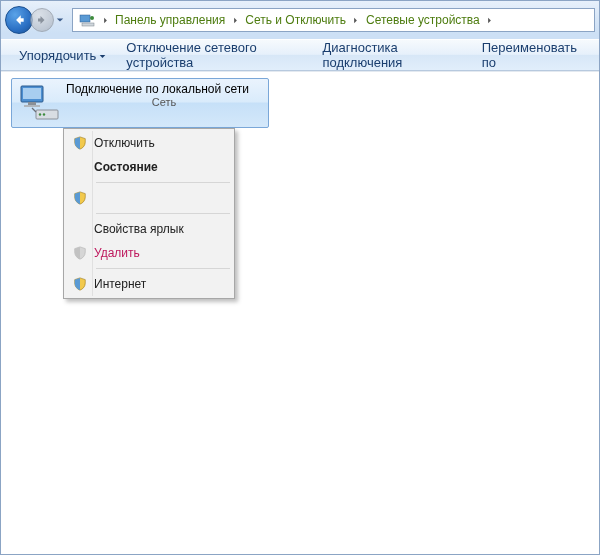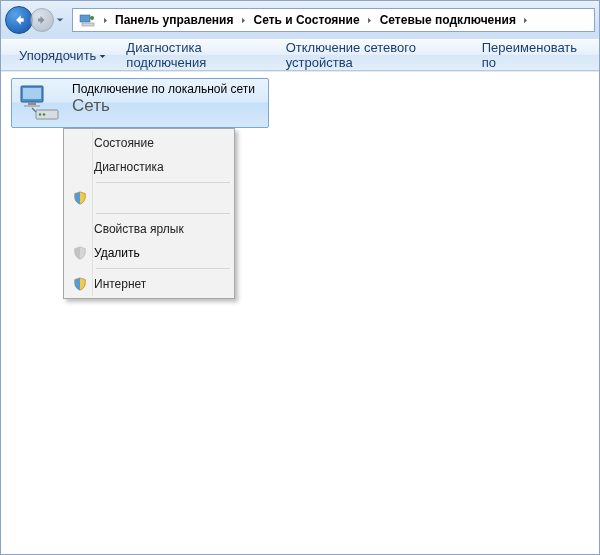--- a/index.html
+++ b/index.html
@@ -9,41 +9,41 @@
     .nav-buttons { display: flex; align-items: center; margin-right: 6px; }
     .nav-back { width: 28px; height: 28px; border-radius: 50%; background: radial-gradient(circle at 35% 30%, #5aa3e8 0%, #2b70c4 60%, #1a4f8f 100%); display: flex; align-items: center; justify-content: center; border: 1px solid #1a4f8f; cursor: pointer; }
     .nav-back svg { width: 14px; height: 14px; fill: #fff; }
     .nav-fwd { width: 24px; height: 24px; border-radius: 50%; background: radial-gradient(circle at 35% 30%, #dcdfe3 0%, #b8bec7 70%, #9aa0a8 100%); display: flex; align-items: center; justify-content: center; border: 1px solid #8e949c; margin-left: -3px; cursor: default; opacity: 0.7; }
     .nav-fwd svg { width: 12px; height: 12px; fill: #6a6f77; }
     .nav-drop { width: 12px; height: 24px; display: flex; align-items: center; justify-content: center; cursor: pointer; }
     .nav-drop svg { width: 8px; height: 8px; fill: #3a5b8a; }
     
     .breadcrumb-box { flex: 1; height: 24px; background: #fff; border: 1px solid #8ba4c4; display: flex; align-items: center; padding: 0 2px; overflow: hidden; white-space: nowrap; }
     .bc-icon { width: 16px; height: 16px; margin: 0 4px; display: inline-flex; align-items: center; justify-content: center; }
-    .bc-seg { font-size: 12px; color: #000000; padding: 0 4px; cursor: pointer; display: inline-block; font-weight: bold; }
+    .bc-seg { font-size: 12px; color: #4d7c0f; padding: 0 4px; cursor: pointer; display: inline-block; }
     .bc-sep { width: 12px; display: inline-flex; align-items: center; justify-content: center; }
     .bc-sep svg { width: 7px; height: 7px; fill: #555; }
     
     .toolbar { height: 32px; background: linear-gradient(to bottom, #f6fafd 0%, #e6f0fb 48%, #d7e7f7 50%, #e1eefb 100%); border-top: 1px solid #fff; border-bottom: 1px solid #b7c9de; display: flex; align-items: center; padding: 0 8px; }
     .tb-item { font-size: 13px; color: #1a3e6e; padding: 0 10px; cursor: pointer; display: flex; align-items: center; height: 100%; }
     .tb-drop { margin-left: 3px; }
     .tb-drop svg { width: 7px; height: 7px; fill: #1a3e6e; }
     
     .content { position: relative; height: calc(100% - 70px); background: #fff; border-top: 1px solid #e3e9f0; }
     
-    .conn-item { position: absolute; left: 10px; top: 6px; width: 258px; height: 50px; border: 1px solid #7aa7d8; background: linear-gradient(to bottom, #eaf3fd 0%, #d9ebfb 48%, #c6e0f8 50%, #d4e8fa 100%); border-radius: 2px; display: flex; padding: 3px 6px; cursor: pointer; gap: 6px; }
+    .conn-item { position: absolute; left: 10px; top: 6px; width: 258px; height: 50px; border: 1px solid #7aa7d8; background: linear-gradient(to bottom, #eaf3fd 0%, #d9ebfb 48%, #c6e0f8 50%, #d4e8fa 100%); border-radius: 2px; display: flex; padding: 3px 6px; cursor: pointer; }
     .conn-icon { width: 42px; height: 42px; margin-right: 6px; position: relative; }
     .conn-text { flex: 1; font-size: 12px; overflow: hidden; }
     .conn-title { color: #000; white-space: nowrap; }
-    .conn-sub { color: #555; font-size: 17px; }
+    .conn-sub { color: #555; font-size: 11px; text-align: center; }
     
     .ctx-menu { position: absolute; left: 62px; top: 56px; width: 172px; background: #f2f2f2; border: 1px solid #a7a7a7; box-shadow: 3px 3px 4px rgba(0,0,0,0.25); padding: 2px; }
     .ctx-row { height: 24px; display: flex; align-items: center; font-size: 12px; color: #222; cursor: pointer; padding-right: 8px; }
-    .ctx-row.disabled { color: #000000; cursor: default; }
-    .ctx-row.bold { font-weight: normal; }
+    .ctx-row.disabled { color: #be185d; cursor: default; }
+    .ctx-row.bold { font-weight: bold; }
     .ctx-icon-col { width: 28px; display: flex; align-items: center; justify-content: center; }
     .ctx-sep { height: 1px; background: #d6d6d6; margin: 3px 2px 3px 30px; }
     .ctx-gutter { position: absolute; left: 28px; top: 2px; bottom: 2px; width: 1px; background: #e0e0e0; }
     
     .shield { width: 14px; height: 14px; }
   </style>
 </head>
 <body>
 
 <div class="nav-bar">
@@ -76,47 +76,47 @@
         <svg viewBox="0 0 10 10">
           <path d="M3 1l4 4-4 4z"></path>
         </svg>
       </span>
     <span class="bc-seg">Панель управления</span>
     <span class="bc-sep">
         <svg viewBox="0 0 10 10">
           <path d="M3 1l4 4-4 4z"></path>
         </svg>
       </span>
-    <span class="bc-seg">Сеть и Состояние</span>
+    <span class="bc-seg">Сеть и Отключить</span>
     <span class="bc-sep">
         <svg viewBox="0 0 10 10">
           <path d="M3 1l4 4-4 4z"></path>
         </svg>
       </span>
-    <span class="bc-seg">Сетевые подключения</span>
+    <span class="bc-seg">Сетевые устройства</span>
     <span class="bc-sep">
         <svg viewBox="0 0 10 10">
           <path d="M3 1l4 4-4 4z"></path>
         </svg>
       </span>
   </div>
 </div>
 
 <div class="toolbar">
   <div class="tb-item">
     <span>Упорядочить</span>
     <span class="tb-drop"><svg viewBox="0 0 10 10">
           <path d="M1 3l4 4 4-4z"></path>
         </svg></span>
   </div>
   <div class="tb-item">
-    <span>Диагностика подключения</span>
+    <span>Отключение сетевого устройства</span>
   </div>
   <div class="tb-item">
-    <span>Отключение сетевого устройства</span>
+    <span>Диагностика подключения</span>
   </div>
   <div class="tb-item">
     <span>Переименовать по</span>
   </div>
 </div>
 
 <div class="content">
   <div class="conn-item">
     <div class="conn-icon">
       <svg viewBox="0 0 42 42" width="42" height="42">
@@ -131,27 +131,32 @@
       </svg>
     </div>
     <div class="conn-text">
       <div class="conn-title">Подключение по локальной сети</div>
       <div class="conn-sub">Сеть</div>
     </div>
   </div>
 
   <div class="ctx-menu">
     <div class="ctx-gutter"></div>
+    <div class="ctx-row">
+      <span class="ctx-icon-col">
+        <svg class="shield" viewBox="0 0 16 16">
+            <path d="M8 1l6 2v4c0 4-3 7-6 8-3-1-6-4-6-8V3z" fill="#f2c94c" stroke="#9c7a1a" stroke-width="0.7"></path>
+            <path d="M8 1v14c-3-1-6-4-6-8V3z" fill="#5a9ad4"></path>
+          </svg>
+      </span>
+      <span>Отключить</span>
+    </div>
     <div class="ctx-row bold">
       <span class="ctx-icon-col"></span>
       <span>Состояние</span>
-    </div>
-    <div class="ctx-row">
-      <span class="ctx-icon-col"></span>
-      <span>Диагностика</span>
     </div>
     <div class="ctx-sep"></div>
     <div class="ctx-row">
       <span class="ctx-icon-col">
         <svg class="shield" viewBox="0 0 16 16">
             <path d="M8 1l6 2v4c0 4-3 7-6 8-3-1-6-4-6-8V3z" fill="#f2c94c" stroke="#9c7a1a" stroke-width="0.7"></path>
             <path d="M8 1v14c-3-1-6-4-6-8V3z" fill="#5a9ad4"></path>
           </svg>
       </span>
     </div>

